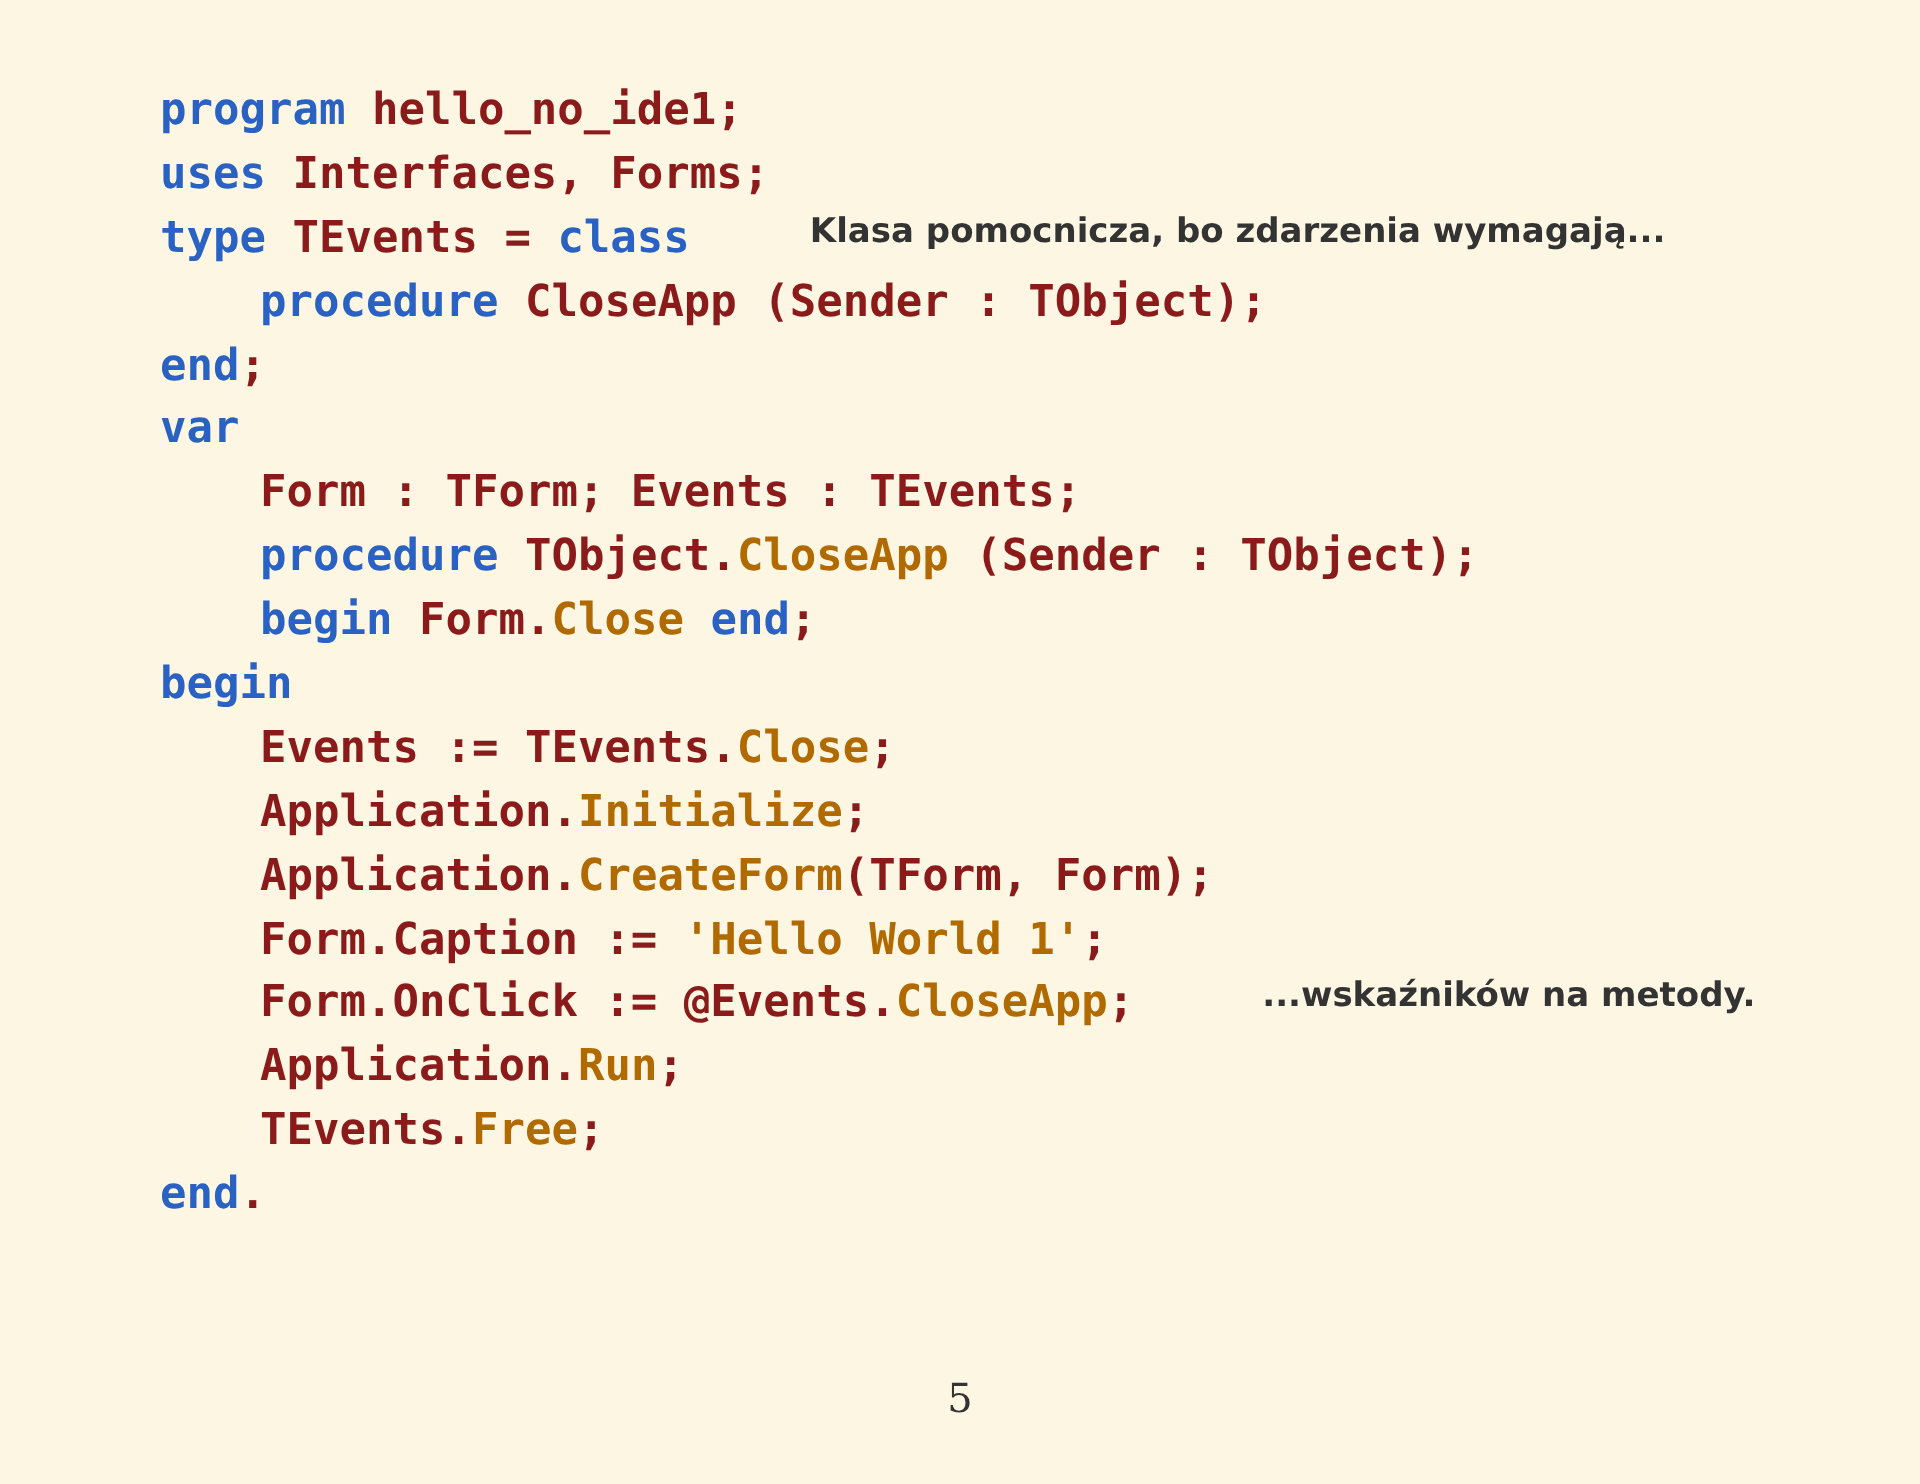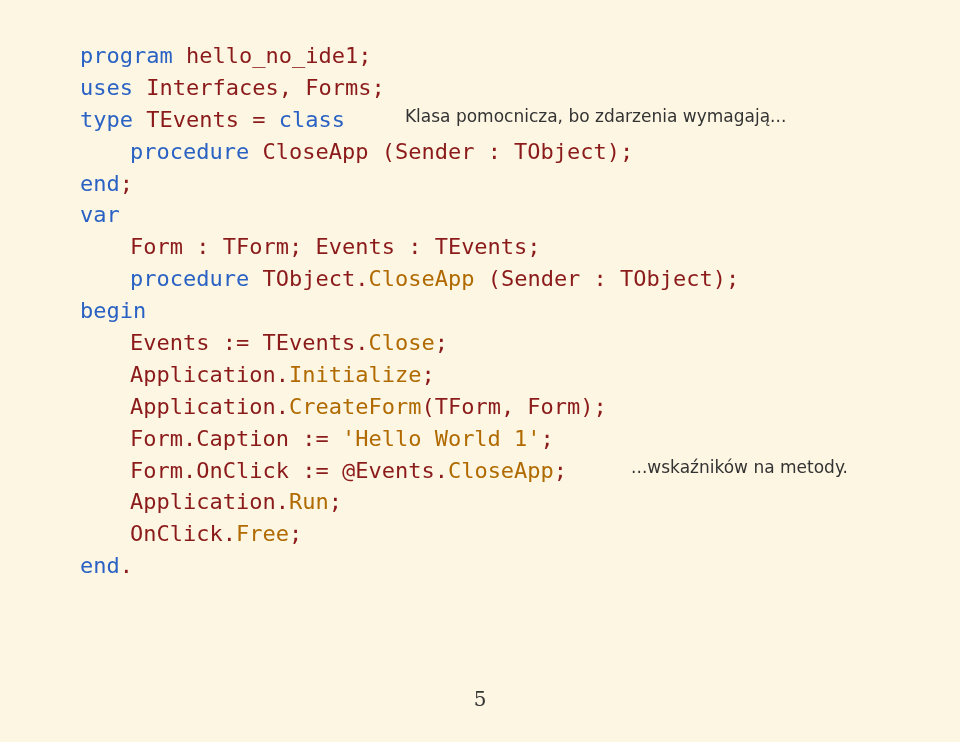--- a/index.html
+++ b/index.html
@@ -8,20 +8,21 @@
     background: #fdf6e3;
     width: 960px;
     height: 742px;
     font-family: "DejaVu Serif", "Georgia", serif;
     font-size: 22px;
     color: #8b1a1a;
     line-height: 1.45;
   }
   .page {
     padding: 40px 40px 0 80px;
+    font-weight: bold;
   }
   .mono {
     font-family: "DejaVu Sans Mono", "Consolas", "Courier New", monospace;
   }
   .kw { color: #2a62c4; } 
   .id { color: #8b1a1a; } 
   .fn { color: #b06a00; } 
   .str { color: #b06a00; } 
   .comment { color: #333333; font-family: "DejaVu Sans","Helvetica",sans-serif; font-size: 17px; }
   .indent1 { padding-left: 50px; }
@@ -55,36 +56,37 @@
   <div class="line indent1"><span class="kw">procedure</span><span class="id"> CloseApp (Sender : TObject);</span></div>
 
   <div class="line"><span class="kw">end</span><span class="id">;</span></div>
 
   <div class="line"><span class="kw">var</span></div>
 
   <div class="line indent1"><span class="id">Form : TForm; Events : TEvents;</span></div>
 
   <div class="line indent1"><span class="kw">procedure</span><span class="id"> TObject.</span><span class="fn">CloseApp</span><span class="id"> (Sender : TObject);</span></div>
 
+  <div class="line indent1"><span class="kw">begin</span><span class="id"> Form.</span><span class="fn">Close</span><span class="id"> </span><span class="kw">end</span><span class="id">;</span></div>
 
   <div class="line"><span class="kw">begin</span></div>
 
   <div class="line indent1"><span class="id">Events := TEvents.</span><span class="fn">Close</span><span class="id">;</span></div>
 
   <div class="line indent1"><span class="id">Application.</span><span class="fn">Initialize</span><span class="id">;</span></div>
 
   <div class="line indent1"><span class="id">Application.</span><span class="fn">CreateForm</span><span class="id">(TForm, Form);</span></div>
 
   <div class="line indent1"><span class="id">Form.Caption := </span><span class="str">'Hello World 1'</span><span class="id">;</span></div>
 
   <div class="flexline c2">
     <span class="line indent1"><span class="id">Form.OnClick := @Events.</span><span class="fn">CloseApp</span><span class="id">;</span></span>
     <span class="comment">...wskaźników na metody.</span>
   </div>
 
   <div class="line indent1"><span class="id">Application.</span><span class="fn">Run</span><span class="id">;</span></div>
 
-  <div class="line indent1"><span class="id">OnClick.</span><span class="fn">Free</span><span class="id">;</span></div>
+  <div class="line indent1"><span class="id">TEvents.</span><span class="fn">Free</span><span class="id">;</span></div>
 
   <div class="line"><span class="kw">end</span><span class="id">.</span></div>
 </div>
 
 <div class="pagenum">5</div>
 
 </body></html>

